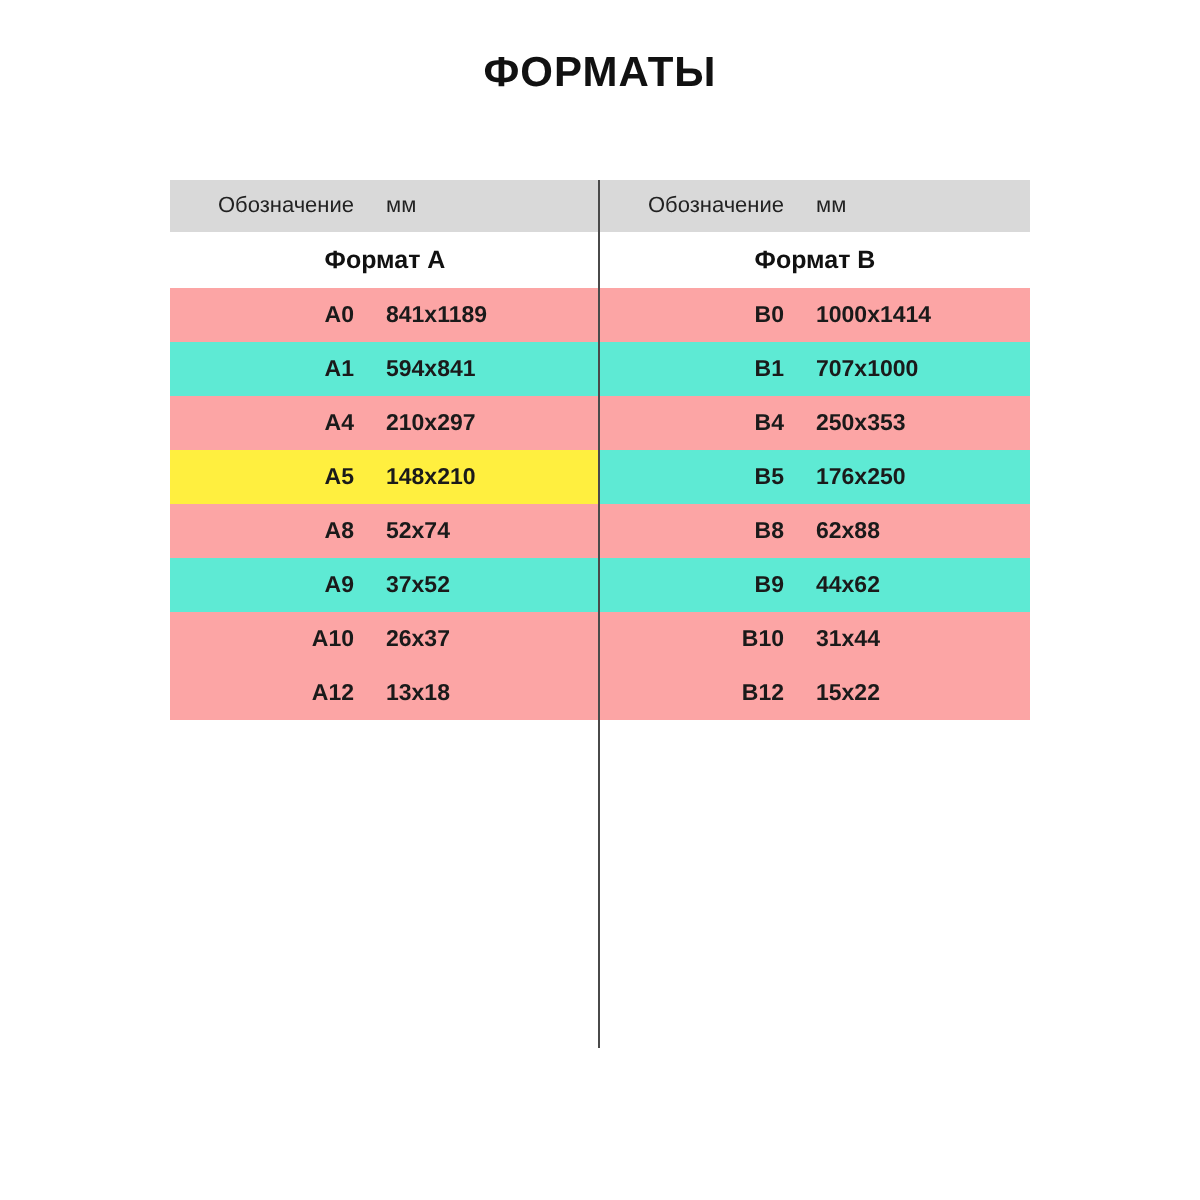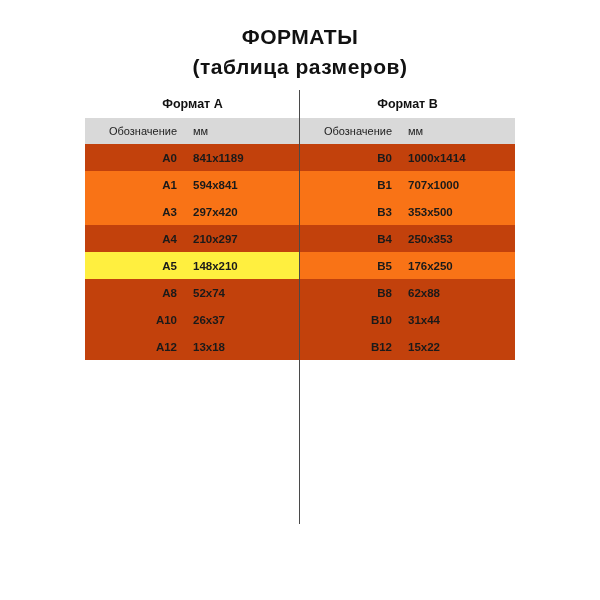--- a/index.html
+++ b/index.html
@@ -76,99 +76,98 @@
   }
   .row-cell.code {
     text-align: right;
     padding-right: 8px;
     font-weight: bold;
   }
   .row-cell.size {
     text-align: left;
     padding-left: 8px;
   }
-  tr.shade .row-cell { background: #c2410c; }
-  tr.plain .row-cell { background: #f97316; }
+  tr.shade .row-cell { background: #fca5a5; }
+  tr.plain .row-cell { background: #5eead4; }
   tr.highlight .row-cell.a-side { background: #ffef3f; }
 
   
   .divider {
     position: absolute;
     left: 214px;
     top: 0;
     width: 1px;
     height: 434px;
     background: #4a4a4a;
   }
 </style>
 </head>
 <body>
 
 <div class="page">
 
   <div class="title-block">
     <div class="title-line">ФОРМАТЫ</div>
-    <div class="title-line">(таблица размеров)</div>
   </div>
 
   <div class="table-wrap">
     <div class="divider"></div>
     <table class="fmt">
       <colgroup>
         <col class="col-code-a">
         <col class="col-size-a">
         <col class="col-code-b">
         <col class="col-size-b">
       </colgroup>
       <tbody>
         <tr>
-          <td class="grp-head" colspan="2">Формат А</td>
-          <td class="grp-head" colspan="2">Формат B</td>
-        </tr>
-        <tr>
           <td class="hdr-cell code">Обозначение</td>
           <td class="hdr-cell size">мм</td>
           <td class="hdr-cell code">Обозначение</td>
           <td class="hdr-cell size">мм</td>
+        </tr>
+        <tr>
+          <td class="grp-head" colspan="2">Формат А</td>
+          <td class="grp-head" colspan="2">Формат B</td>
         </tr>
       <tr class="shade">
             <td class="row-cell code a-side">A0</td>
             <td class="row-cell size a-side">841x1189</td>
             <td class="row-cell code b-side">B0</td>
             <td class="row-cell size b-side">1000x1414</td>
           </tr>
           <tr class="plain">
             <td class="row-cell code a-side">A1</td>
             <td class="row-cell size a-side">594x841</td>
             <td class="row-cell code b-side">B1</td>
             <td class="row-cell size b-side">707x1000</td>
-          </tr>
-          <tr class="plain">
-            <td class="row-cell code a-side">A3</td>
-            <td class="row-cell size a-side">297x420</td>
-            <td class="row-cell code b-side">B3</td>
-            <td class="row-cell size b-side">353x500</td>
           </tr>
           <tr class="shade">
             <td class="row-cell code a-side">A4</td>
             <td class="row-cell size a-side">210x297</td>
             <td class="row-cell code b-side">B4</td>
             <td class="row-cell size b-side">250x353</td>
           </tr>
           <tr class="plain highlight">
             <td class="row-cell code a-side">A5</td>
             <td class="row-cell size a-side">148x210</td>
             <td class="row-cell code b-side">B5</td>
             <td class="row-cell size b-side">176x250</td>
           </tr>
           <tr class="shade">
             <td class="row-cell code a-side">A8</td>
             <td class="row-cell size a-side">52x74</td>
             <td class="row-cell code b-side">B8</td>
             <td class="row-cell size b-side">62x88</td>
+          </tr>
+          <tr class="plain">
+            <td class="row-cell code a-side">A9</td>
+            <td class="row-cell size a-side">37x52</td>
+            <td class="row-cell code b-side">B9</td>
+            <td class="row-cell size b-side">44x62</td>
           </tr>
           <tr class="shade">
             <td class="row-cell code a-side">A10</td>
             <td class="row-cell size a-side">26x37</td>
             <td class="row-cell code b-side">B10</td>
             <td class="row-cell size b-side">31x44</td>
           </tr>
           <tr class="shade">
             <td class="row-cell code a-side">A12</td>
             <td class="row-cell size a-side">13x18</td>

